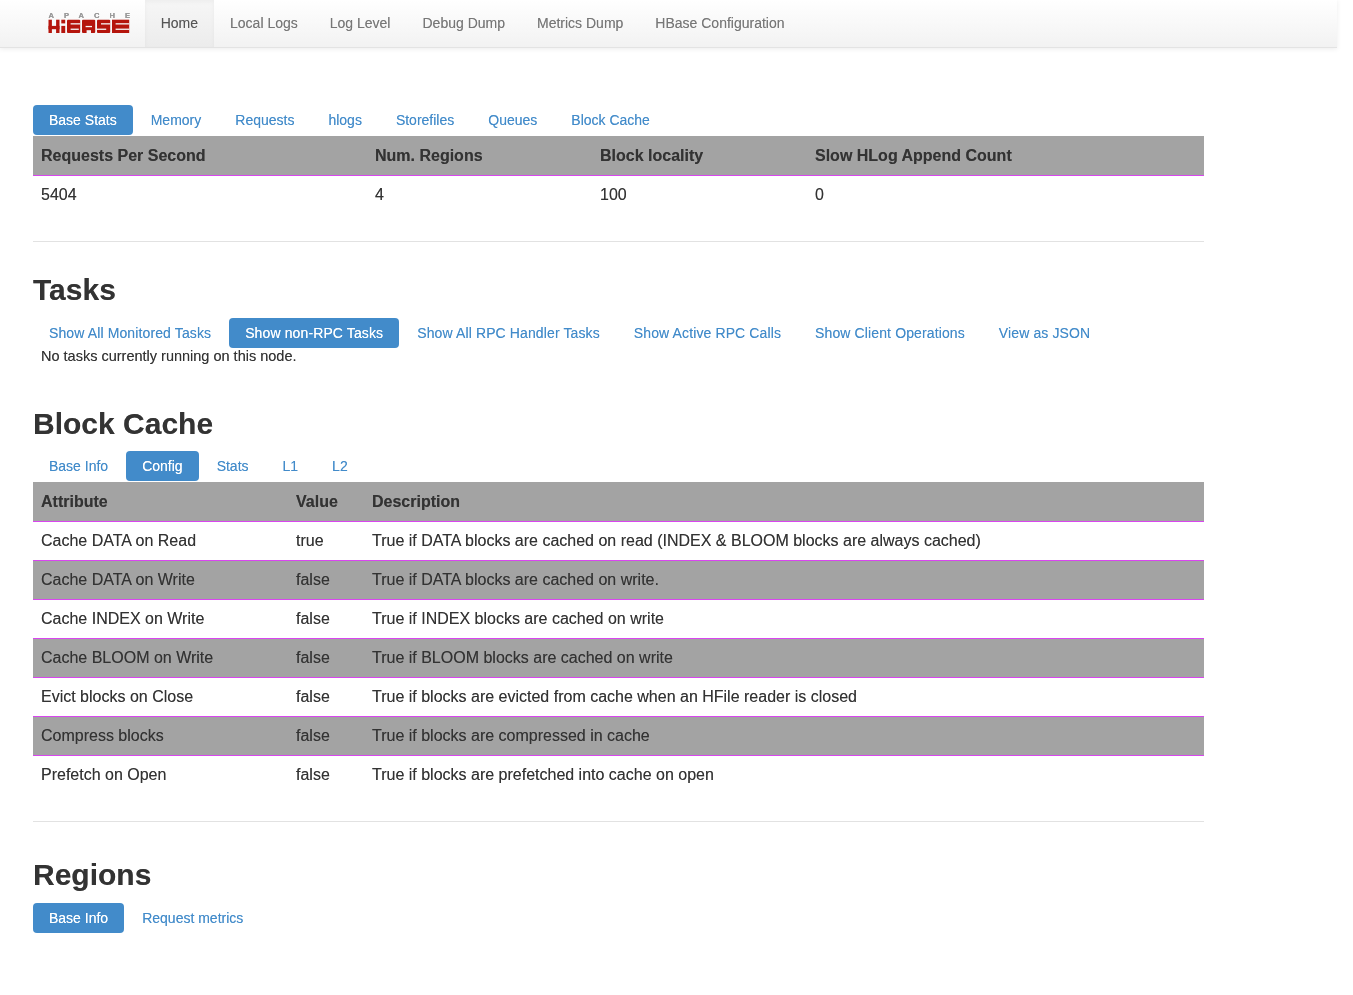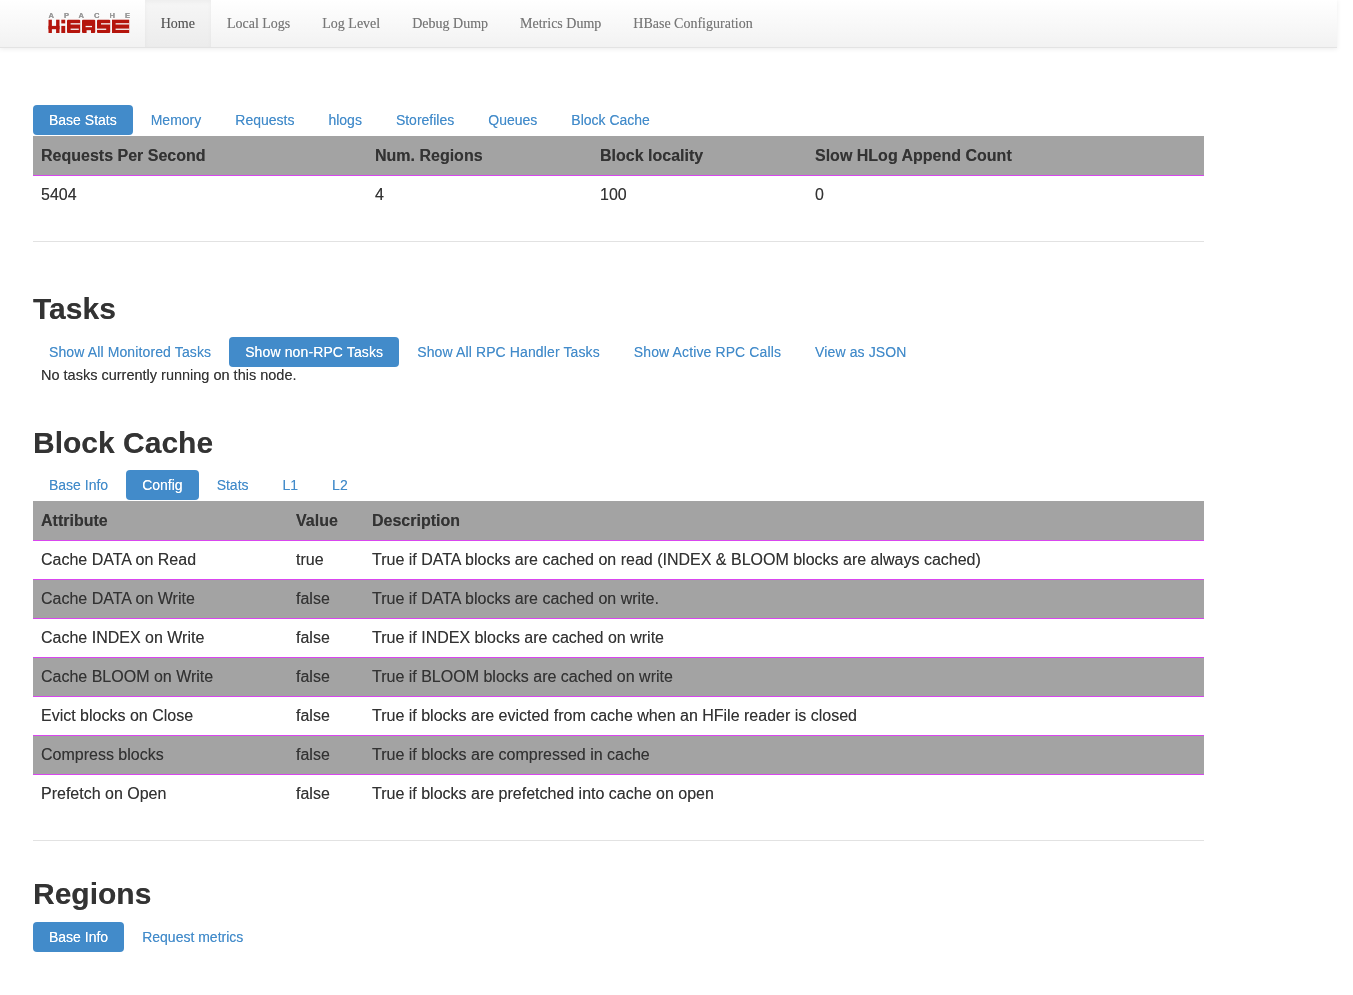--- a/index.html
+++ b/index.html
@@ -4,21 +4,21 @@
 <title>HBase Region Server</title>
 <style>
 * { box-sizing: content-box; }
 html,body { margin:0; padding:0; background:#fff; }
 body { font-family:"Liberation Sans",sans-serif; font-size:14px; color:#333; text-shadow:0 0 0.45px rgba(51,51,51,0.55); }
 a { text-decoration:none; }
 .navbar { position:fixed; top:0; left:0; right:16px; height:47px;
   background:linear-gradient(to bottom,#ffffff 0%,#f2f2f2 100%);
   border-bottom:1px solid #e3e3e3; box-shadow:0 1px 5px rgba(0,0,0,0.08); z-index:100; }
 .brand { position:absolute; left:47px; top:0; }
-.nav { position:absolute; left:144.7px; top:0; margin:0; padding:0; list-style:none;font-family:Liberation Serif, serif; }
+.nav { position:absolute; left:144.7px; top:0; margin:0; padding:0; list-style:none; }
 .nav li { float:left; }
 .nav li a { display:block; padding:0 16px; height:47px; line-height:47px; font-size:14px; color:#777; text-shadow:0 0 0.45px rgba(119,119,119,0.5); }
 .nav li.active a { color:#555; background:linear-gradient(to bottom,#f6f6f6 0%,#ececec 100%);
   box-shadow:inset 0 2px 4px rgba(0,0,0,0.04); }
 .content { margin-left:33px; width:1171px; padding-top:94px; }
 h2 { clear:both; margin:0; font-size:30px; font-weight:bold; line-height:33px; color:#333; letter-spacing:0; }
 .pills { list-style:none; margin:11px 0 0 0; padding:0; overflow:hidden; }
 .pills:after { content:""; display:block; clear:both; }
 .pills li { float:left; margin-right:2px; }
 .pills li a { display:block; padding:5px 16px; font-size:14px; line-height:20px; color:#428bca; border-radius:4px; text-shadow:0 0 0.45px rgba(66,139,202,0.55); }
@@ -123,33 +123,36 @@
     <tr>
           <td>5404</td>
           <td>4</td>
           <td>100</td>
           <td>0</td>
         </tr>
   </tbody>
     </table>
   <div class="tabline"></div>
 
-  <h2 id="h-t" style="margin-top:50px">Tasks</h2>
+  <h2 id="h-t" style="margin-top:31px">Tasks</h2>
   <ul class="pills" style="margin-top:12px; letter-spacing:0.12px">
     <li>
         <a href="#">Show All Monitored Tasks</a>
       </li>
     <li class="active">
         <a href="#">Show non-RPC Tasks</a>
       </li>
     <li>
         <a href="#">Show All RPC Handler Tasks</a>
       </li>
     <li>
         <a href="#">Show Active RPC Calls</a>
+      </li>
+    <li>
+        <a href="#">Show Client Operations</a>
       </li>
     <li>
         <a href="#">View as JSON</a>
       </li>
   </ul>
   <p class="notask">No tasks currently running on this node.</p>
 
   <h2 id="h-bc" style="margin-top:41px">Block Cache</h2>
   <ul class="pills">
     <li>

